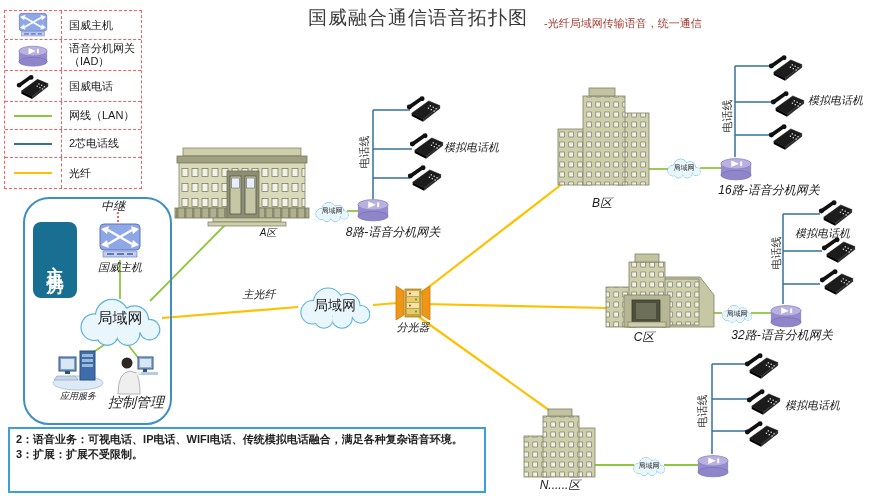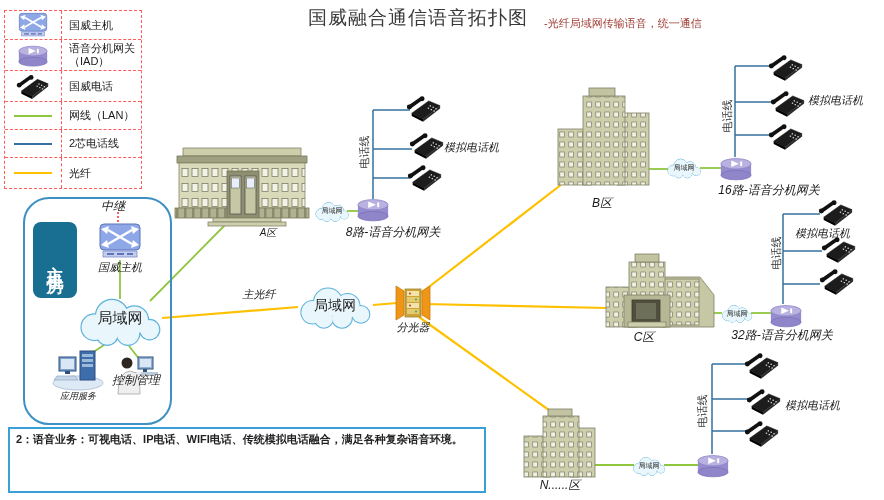--- a/index.html
+++ b/index.html
@@ -303,21 +303,21 @@
       <div class="legend-label">光纤</div>
     </div>
   </div>
 
   <div class="room"></div>
   <div class="room-tag">主机房</div>
   <div class="lbl" style="left:101px;top:198px;font-size:12px">中继</div>
   <div class="lbl lbl-c" style="left:94px;top:260px;width:52px">国威主机</div>
   <div class="cloud-text" style="left:80px;top:309px;width:80px;font-size:15px">局域网</div>
   <div class="lbl lbl-c" style="left:50px;top:390px;width:56px;font-size:9px">应用服务</div>
-  <div class="lbl lbl-c" style="left:108px;top:372px;width:56px;font-size:12px">控制管理</div>
+  <div class="lbl lbl-c" style="left:108px;top:394px;width:56px;font-size:14px">控制管理</div>
 
   <div class="lbl lbl-c" style="left:232px;top:287px;width:54px">主光纤</div>
   <div class="cloud-text" style="left:299px;top:297px;width:72px;font-size:14px">局域网</div>
   <div class="lbl lbl-c" style="left:388px;top:320px;width:50px">分光器</div>
 
   <div class="lbl lbl-c" style="left:248px;top:226px;width:40px;font-size:10px">A区</div>
   <div class="cloud-text" style="left:314px;top:206px;width:36px;font-size:7px">局域网</div>
   <div class="lbl lbl-c" style="left:332px;top:224px;width:122px;font-size:12px">8路-语音分机网关</div>
   <div class="vtext" style="left:341px;top:146px">电话线</div>
   <div class="lbl" style="left:444px;top:140px">模拟电话机</div>
@@ -334,15 +334,16 @@
   <div class="vtext" style="left:753px;top:247px">电话线</div>
   <div class="lbl" style="left:795px;top:226px">模拟电话机</div>
 
   <div class="lbl lbl-c" style="left:530px;top:477px;width:60px;font-size:12px">N......区</div>
   <div class="cloud-text" style="left:631px;top:461px;width:36px;font-size:7px">局域网</div>
   <div class="vtext" style="left:679px;top:405px">电话线</div>
   <div class="lbl" style="left:785px;top:398px">模拟电话机</div>
 
   <div class="notes">
     <div>2：语音业务：可视电话、IP电话、WIFI电话、传统模拟电话融合，满足各种复杂语音环境。</div>
+    <div>3：扩展：扩展不受限制。</div>
   </div>
 
 </div>
 
 </body></html>

